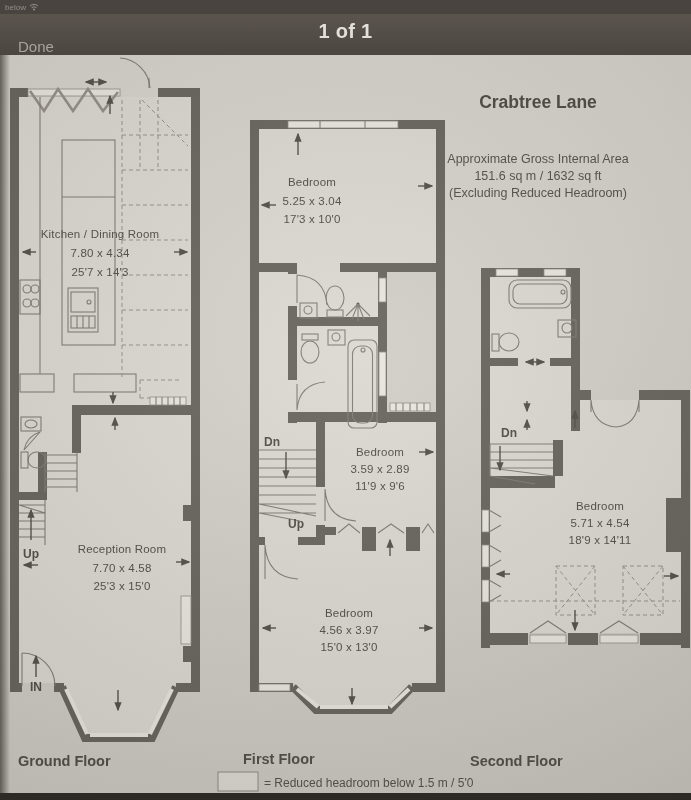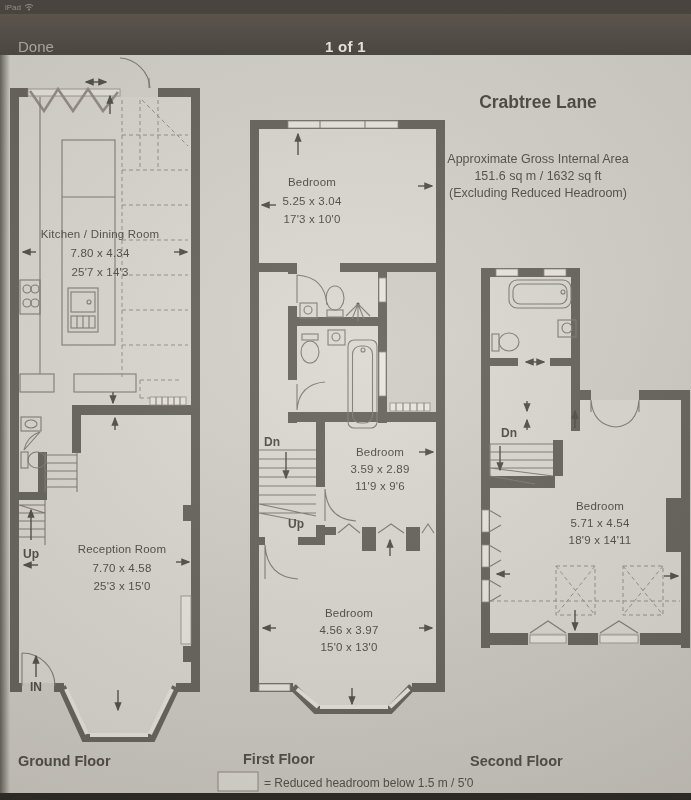--- a/index.html
+++ b/index.html
@@ -6,21 +6,21 @@
   .screen{position:relative;width:691px;height:800px;overflow:hidden;
           font-family:"Liberation Sans",sans-serif;background:#cfccc5;}
   
   .statusbar{position:absolute;top:0;left:0;right:0;height:14px;background:#49443f;
              color:#948f88;font-size:8px;display:flex;align-items:center;gap:3px;
              padding-left:5px;box-sizing:border-box;}
   .navbar{position:absolute;top:14px;left:0;right:0;height:41px;
           background:linear-gradient(180deg,#5a544d 0%,#524c46 60%,#4b4640 100%);
           border-bottom:1px solid #3e3a35;display:flex;align-items:flex-end;}
   .done-btn{position:absolute;left:18px;color:#a8a39c;font-size:15px;cursor:pointer;}
-  .page-indicator{margin:0 auto;color:#e3e0db;font-size:15px;font-weight:600;letter-spacing:.3px;}
+  .page-indicator{margin:12px auto;color:#e3e0db;font-size:20px;font-weight:600;letter-spacing:.3px;}
   
   .doc{position:absolute;top:55px;left:0;width:691px;height:745px;
        background:linear-gradient(160deg,#d6d3cc 0%,#d2cfc8 45%,#c8c5be 100%);}
   .edge-left{position:absolute;top:55px;left:0;width:10px;height:745px;
              background:linear-gradient(90deg,rgba(44,40,35,.65),rgba(44,40,35,0));pointer-events:none;}
   .edge-bottom{position:absolute;left:0;bottom:0;width:691px;height:7px;background:#2d2a26;pointer-events:none;}
   .vignette{position:absolute;top:55px;left:0;width:691px;height:745px;pointer-events:none;
             background:radial-gradient(120% 95% at 52% 40%,rgba(255,255,255,.10),rgba(60,54,46,.16) 95%);}
   
   svg{display:block}
@@ -39,21 +39,21 @@
   .plan-title{font-size:17.5px;font-weight:bold;text-anchor:middle;fill:#45413b;}
   .area-line{font-size:12.5px;text-anchor:middle;fill:#4c4842;}
   .legend-text{font-size:12px;fill:#4c4842;}
 </style>
 </head>
 <body>
 
 <div class="screen">
 
   <div class="statusbar">
-    <span>iPad</span>
+    <span>below</span>
     <svg width="10" height="8" viewBox="0 0 10 8">
       <path d="M1,3 A6,6 0 0 1 9,3 M2.6,4.7 A3.8,3.8 0 0 1 7.4,4.7" stroke="#948f88" stroke-width="1" fill="none"></path>
       <circle cx="5" cy="6.6" r="1" fill="#948f88"></circle>
     </svg>
   </div>
 
   <div class="navbar">
     <span class="done-btn">Done</span>
     <span class="page-indicator">1 of 1</span>
   </div>

